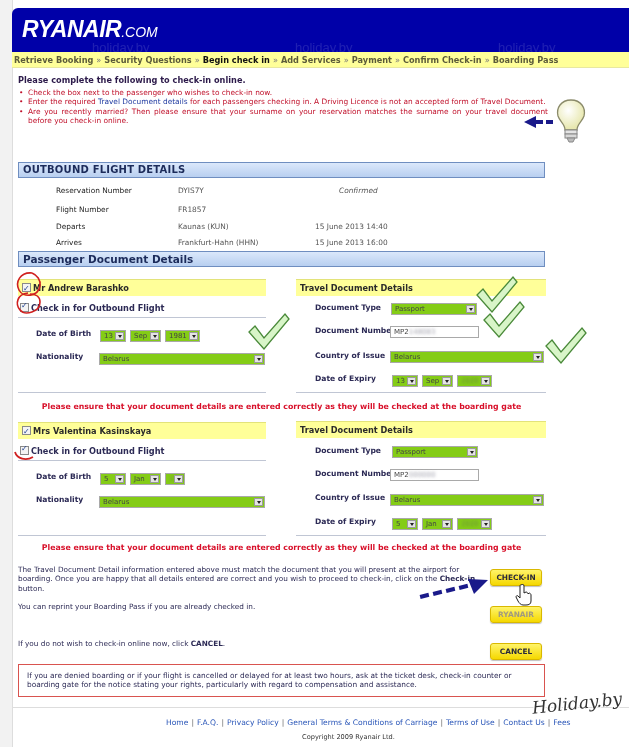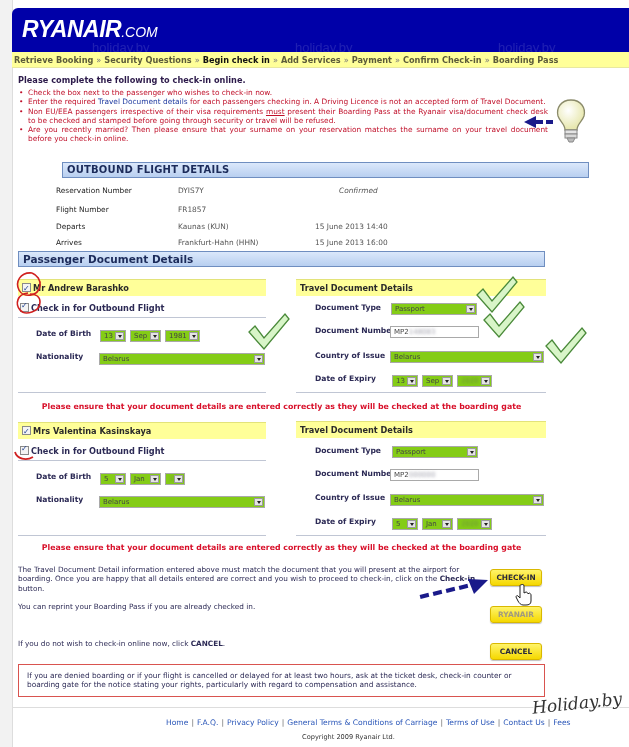--- a/index.html
+++ b/index.html
@@ -15,21 +15,21 @@
     .breadcrumb .sep { color: #777; font-weight: normal; margin: 0 3px; }
     .intro-title { position: absolute; left: 18px; top: 75px; font-weight: bold; font-size: 8.2px; color: #2c1a4a; }
     .bullets { position: absolute; left: 18px; top: 88px; width: 530px; font-size: 7.4px; color: #c0102a; line-height: 9.3px; list-style: none; }
     .bullets li { padding-left: 10px; position: relative; text-align: justify; }
     .bullets li::before { content: "\2022"; position: absolute; left: 1px; }
     .bullets .link { color: #1f3aa0; }
     .bullets u { color: #c0102a; }
     .bulb { position: absolute; left: 554px; top: 98px; }
     .bulb-arrow { position: absolute; left: 524px; top: 115px; }
     .section-bar { position: absolute; left: 18px; width: 527px; height: 16px; background: linear-gradient(#dbe8fb, #b8cff0); border: 1px solid #6f8ec0; font-weight: bold; color: #1c2b5a; line-height: 14px; padding-left: 4px; }
-    .sec1 { top: 162px; font-size: 10px; letter-spacing: 0.2px; margin-left: 44px; }
+    .sec1 { top: 162px; font-size: 10px; letter-spacing: 0.2px; }
     .sec2 { top: 251px; font-size: 10.5px; }
     .flight-row { position: absolute; left: 20px; font-size: 7.4px; }
     .flight-row .lbl { position: absolute; left: 0; font-weight: normal; color: #222; white-space: nowrap; padding-left: 36px; }
     .flight-row .v1 { position: absolute; left: 158px; color: #555; white-space: nowrap; }
     .flight-row .v2 { position: absolute; left: 295px; color: #555; white-space: nowrap; }
     .flight-row .v2.it { font-style: italic; padding-left: 24px; }
     .pax-head { position: absolute; left: 18px; width: 248px; height: 17px; background: #ffff99; border-top: 1px solid #e3e37a; font-weight: bold; font-size: 8.2px; color: #2a2a2a; line-height: 16px; padding-left: 4px; }
     .doc-head { position: absolute; left: 296px; width: 250px; height: 17px; background: #ffff99; border-top: 1px solid #e3e37a; font-weight: bold; font-size: 8.2px; color: #2a2a2a; line-height: 16px; padding-left: 4px; }
     .cb { display: inline-block; width: 9px; height: 9px; border: 1px solid #8a8a8a; background: #f4f4f4; vertical-align: -1px; margin-right: 2px; position: relative; }
     .cb::after { content: "\2713"; position: absolute; left: 0; top: -3px; font-size: 8px; color: #1b3d8f; }
@@ -69,21 +69,20 @@
 </div>
 
 <div class="breadcrumb">
   <span>Retrieve Booking</span><span class="sep">»</span><span>Security Questions</span><span class="sep">»</span><span class="cur">Begin check in</span><span class="sep">»</span><span>Add Services</span><span class="sep">»</span><span>Payment</span><span class="sep">»</span><span>Confirm Check-in</span><span class="sep">»</span><span>Boarding Pass</span>
 </div>
 
 <div class="intro-title">Please complete the following to check-in online.</div>
 <ul class="bullets">
   <li><span>Check the box next to the passenger who wishes to check-in now.</span></li>
   <li><span>Enter the required </span><span class="link">Travel Document details</span><span> for each passengers checking in. A Driving Licence is not an accepted form of Travel Document.</span></li>
-  <li><span>Non EU/EEA passengers irrespective of their visa requirements </span><u>must</u><span> present their Boarding Pass at the Ryanair visa/document check desk to be checked and stamped before going through security or travel will be refused.</span></li>
   <li><span>Are you recently married? Then please ensure that your surname on your reservation matches the surname on your travel document before you check-in online.</span></li>
 </ul>
 
 <svg class="bulb-arrow" width="34" height="14">
   <polygon points="0,7 12,1 12,13" fill="#1a1a8a"></polygon>
   <rect x="12" y="5" width="7" height="4" fill="#1a1a8a"></rect>
   <rect x="22" y="5" width="7" height="4" fill="#1a1a8a"></rect>
 </svg>
 <svg class="bulb" width="34" height="48">
   <defs>

